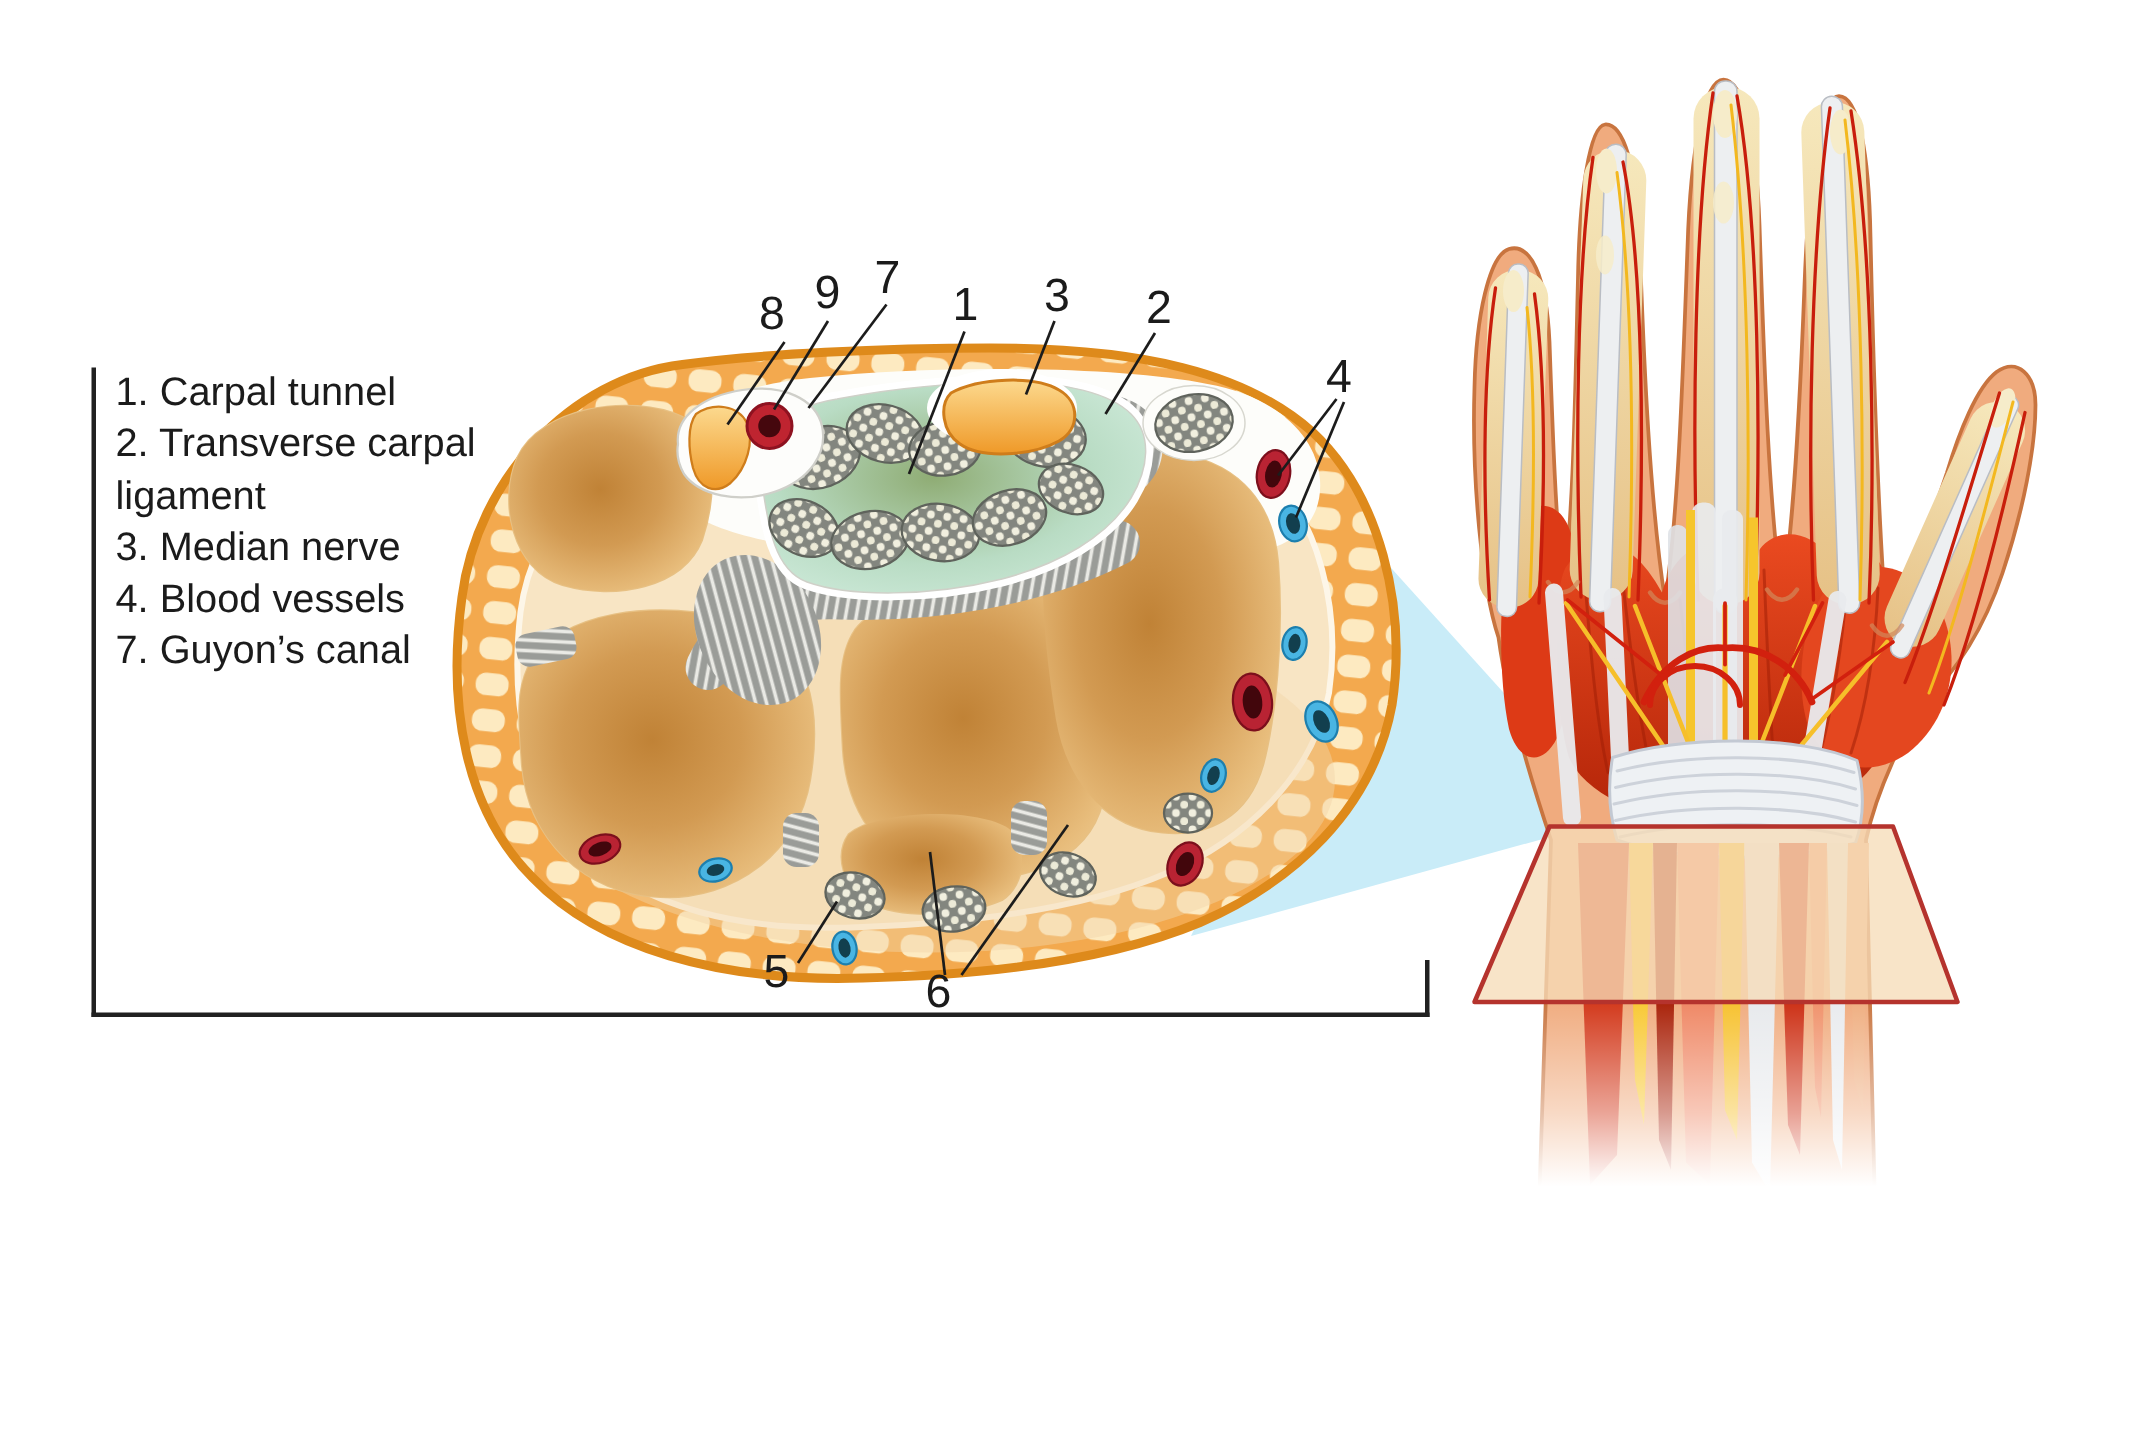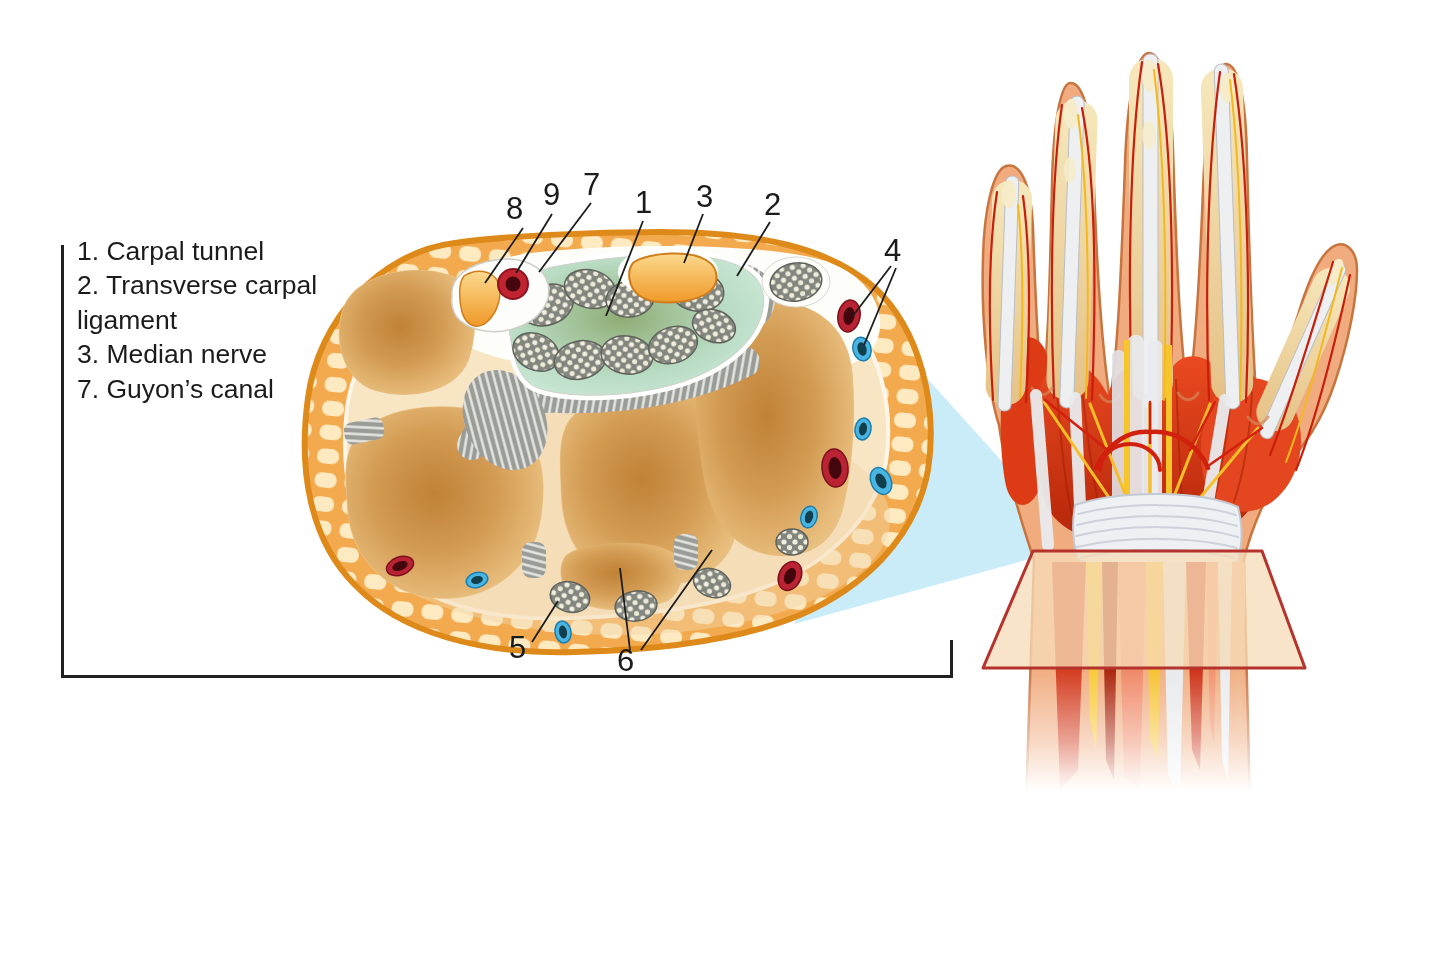--- a/index.html
+++ b/index.html
@@ -1,19 +1,19 @@
 <!DOCTYPE html>
 <html><head>
 <meta charset="utf-8">
 <style>
   html,body{margin:0;padding:0;background:#ffffff;}
   #stage{position:relative;width:1430px;height:954px;background:#ffffff;overflow:hidden;
          font-family:"Liberation Sans","DejaVu Sans",sans-serif;}
   #fig-svg{position:absolute;left:0;top:0;width:1430px;height:954px;}
-  .legend{position:absolute;left:77px;top:234px;width:252px;color:#1b1b1b;
+  .legend{position:absolute;left:77px;top:244px;width:252px;color:#1b1b1b;
           font-size:26.5px;line-height:34.4px;font-weight:400;letter-spacing:0;}
   .legend-item{white-space:normal;}
   .callout{position:absolute;color:#1b1b1b;font-size:31px;font-weight:400;line-height:30px;}
   .bracket{position:absolute;background:#212121;}
   #bracket-left{left:61px;top:245px;width:3px;height:433px;}
   #bracket-bottom{left:61px;top:675px;width:892px;height:3px;}
   #bracket-tick{left:950px;top:640px;width:3px;height:38px;}
 </style>
 </head>
 <body>
@@ -367,20 +367,21 @@
   </svg>
 
   <div id="bracket-left" class="bracket"></div>
   <div id="bracket-bottom" class="bracket"></div>
   <div id="bracket-tick" class="bracket"></div>
 
   <div class="legend">
     <div class="legend-item">1. Carpal tunnel</div>
     <div class="legend-item">2. Transverse carpal ligament</div>
     <div class="legend-item">3. Median nerve</div>
+    <div class="legend-item">4. Blood vessels</div>
     <div class="legend-item">7. Guyon’s canal</div>
   </div>
 
   <div class="callout" style="left:506px;top:194px">8</div>
   <div class="callout" style="left:543px;top:180px">9</div>
   <div class="callout" style="left:583px;top:170px">7</div>
   <div class="callout" style="left:635px;top:188px">1</div>
   <div class="callout" style="left:696px;top:182px">3</div>
   <div class="callout" style="left:764px;top:190px">2</div>
   <div class="callout" style="left:884px;top:236px">4</div>

